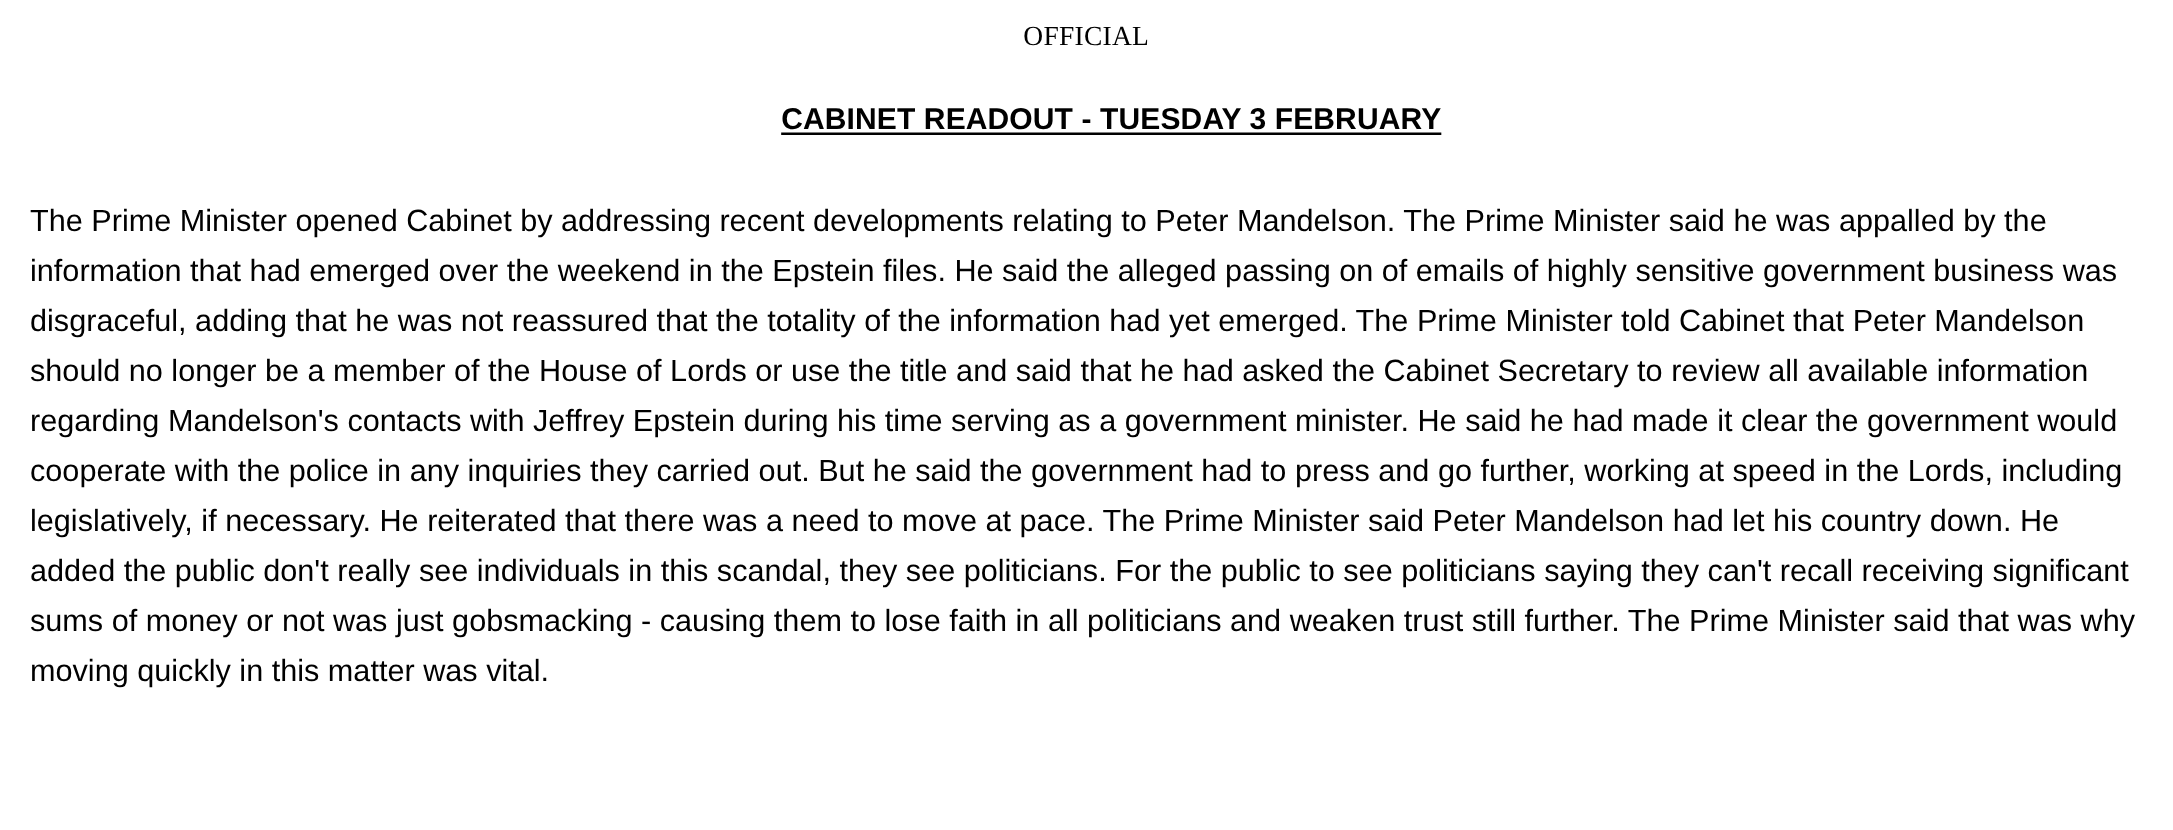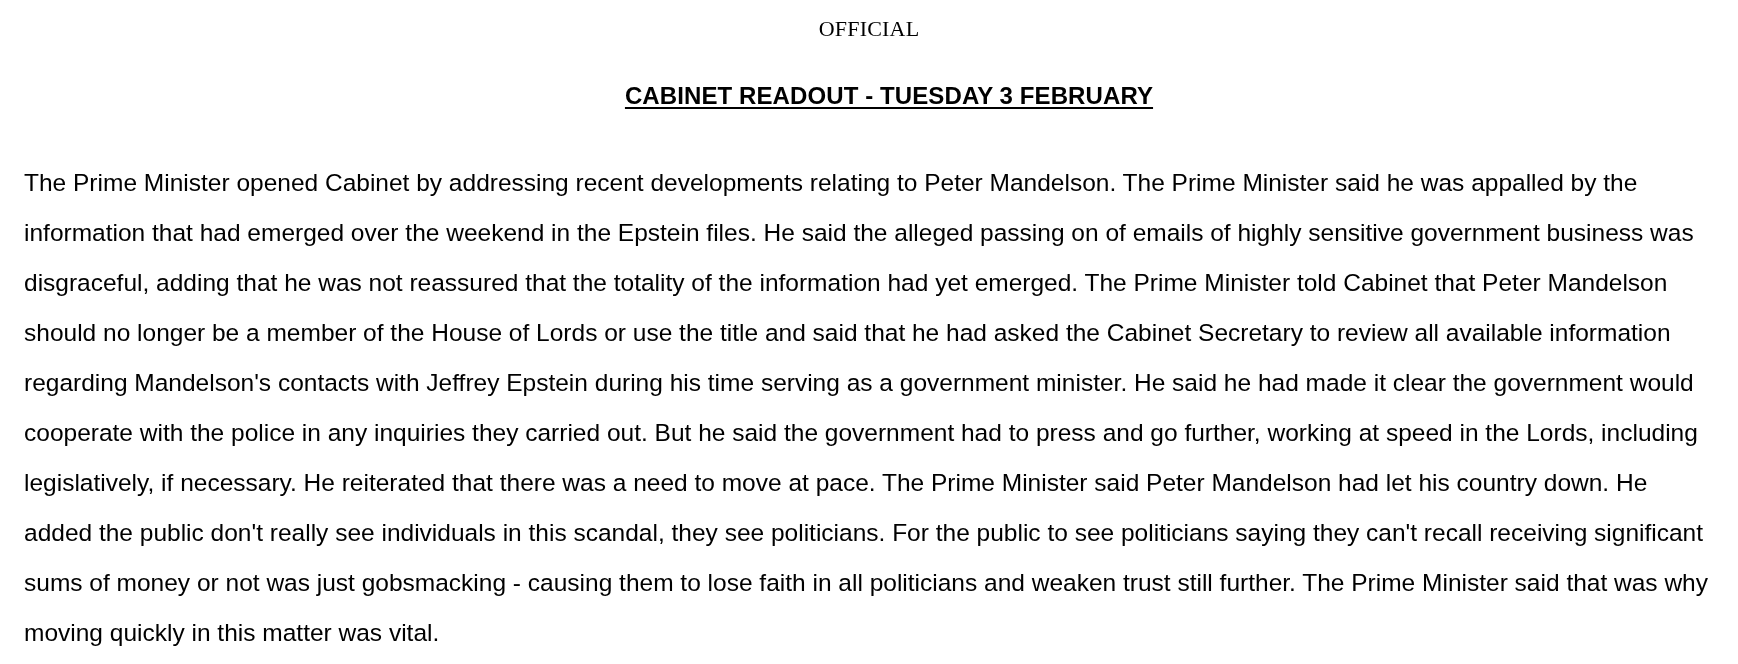--- a/index.html
+++ b/index.html
@@ -38,21 +38,21 @@
     text-decoration: underline;
     text-underline-offset: 3px;
     margin: 0;
     padding-top: 40px;
     letter-spacing: 0.1px;
     padding-left: 40px;
   }
   .body-text {
     font-family: "Liberation Sans", sans-serif;
     font-size: 24.5px;
-    line-height: 50px;
+    line-height: 40px;
     margin: 0;
     padding: 48px 22px 0 24px;
     text-align: left;
     color: #000000;
   }
 </style>
 </head>
 <body>
 
 <div class="page">

